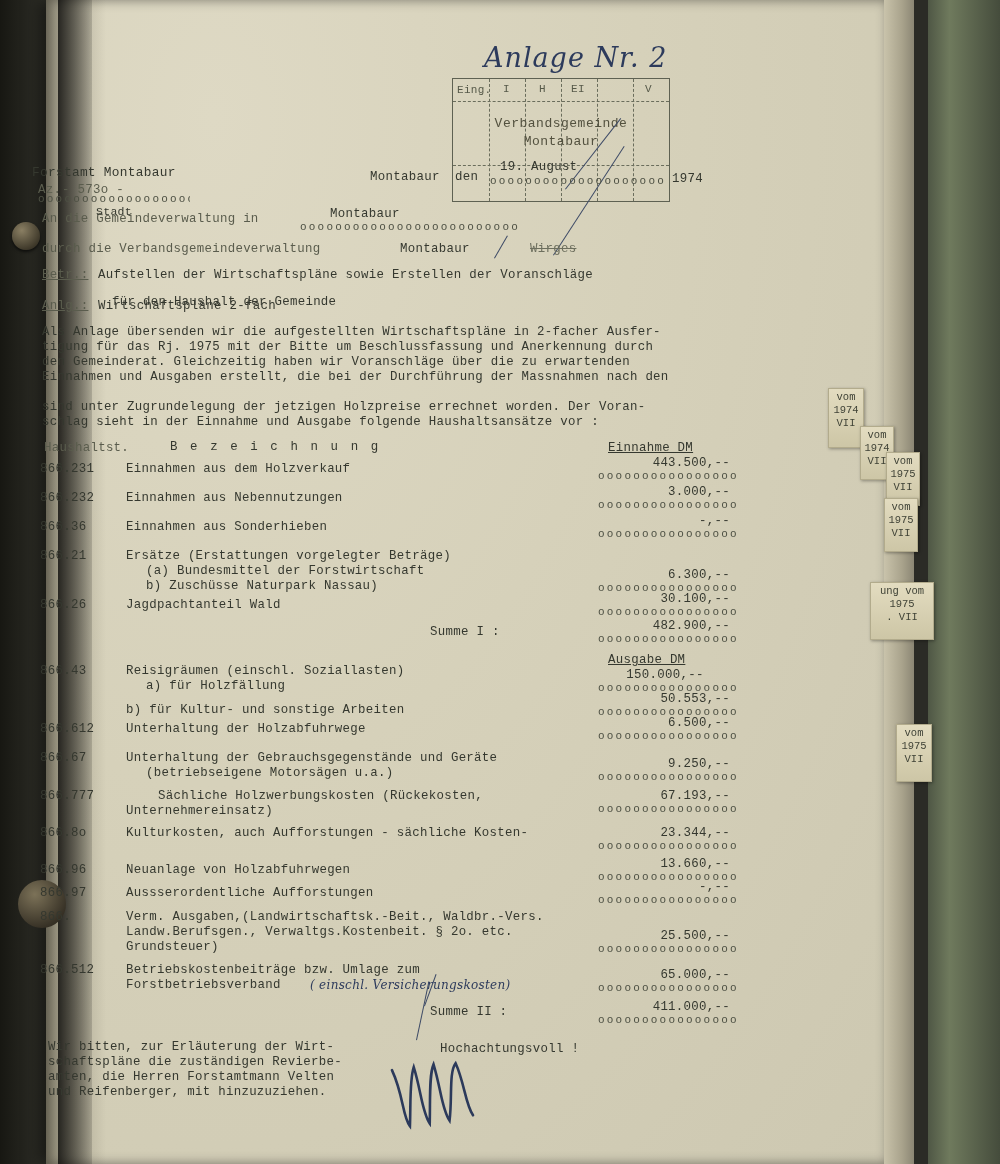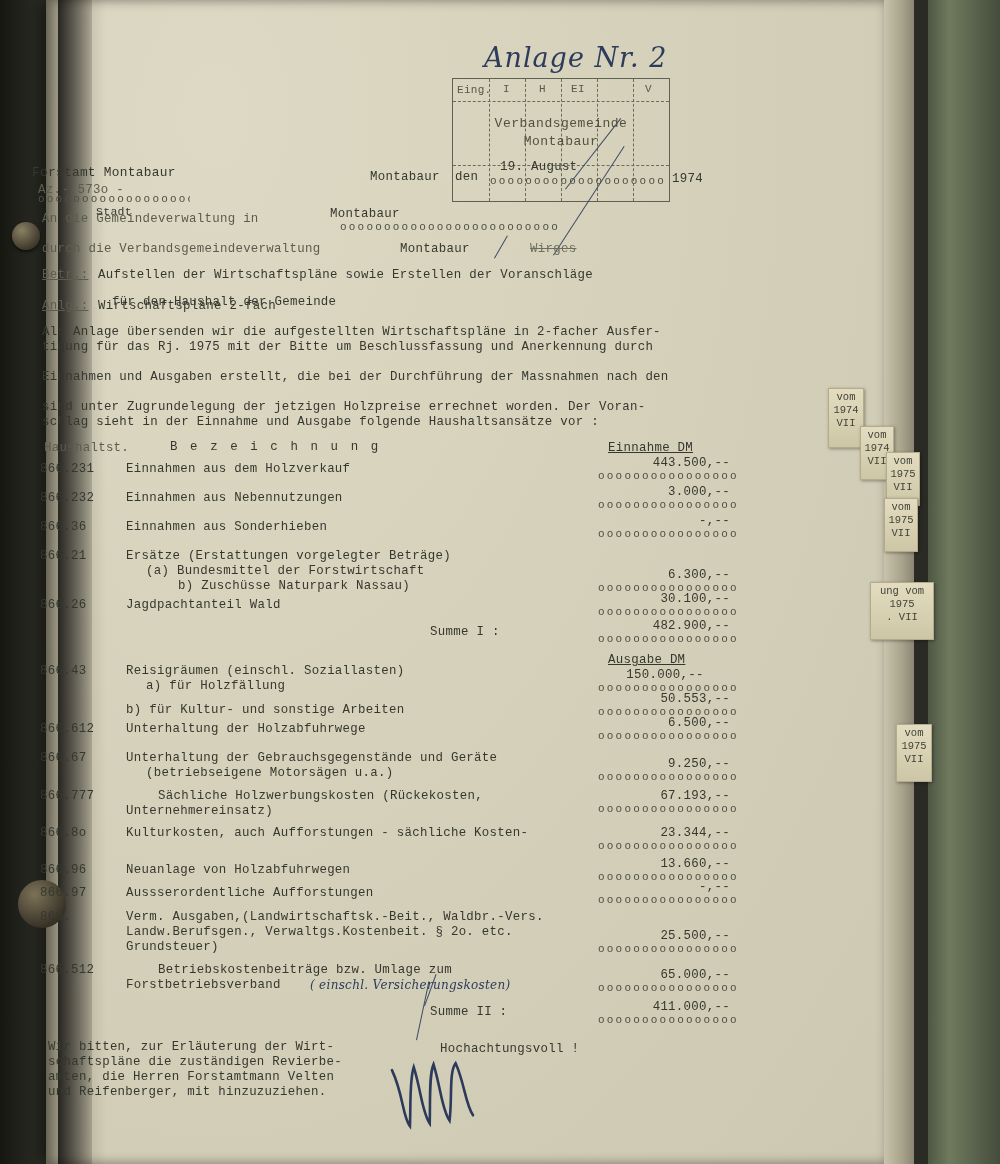--- a/index.html
+++ b/index.html
@@ -161,35 +161,36 @@
 
     <div class="t" style="left:370px;top:170px;">Montabaur</div>
     <div class="t" style="left:455px;top:170px;">den</div>
     <div class="t" style="left:500px;top:160px;">19. August</div>
     <div class="dotline" style="left:490px;top:175px;width:175px;">oooooooooooooooooooo</div>
     <div class="t" style="left:672px;top:172px;">1974</div>
 
     <div class="t faint" style="left:42px;top:212px;">An die Gemeindeverwaltung in</div>
     <div class="t" style="left:96px;top:205px;font-size:11.5px;">Stadt</div>
     <div class="t" style="left:330px;top:207px;">Montabaur</div>
-    <div class="dotline" style="left:300px;top:221px;width:230px;margin-left:40px;">ooooooooooooooooooooooooo</div>
+    <div class="dotline" style="left:300px;top:221px;width:230px;">ooooooooooooooooooooooooo</div>
 
     <div class="t faint" style="left:42px;top:242px;">durch die Verbandsgemeindeverwaltung</div>
     <div class="t" style="left:400px;top:242px;">Montabaur</div>
     <div class="t fainter" style="left:530px;top:242px;text-decoration:line-through;">Wirges</div>
     <div class="slash" style="left:494px;top:258px;width:26px;transform:rotate(-60deg);"></div>
 
     <div class="t faint u" style="left:42px;top:268px;">Betr.:</div>
     <div class="t" style="left:98px;top:268px;">Aufstellen der Wirtschaftspläne sowie Erstellen der Voranschläge</div>
     <div class="t" style="left:112px;top:283px;margin-top:12px;">für den Haushalt der Gemeinde</div>
     <div class="t faint u" style="left:42px;top:299px;">Anlg.:</div>
     <div class="t" style="left:98px;top:299px;">Wirtschaftspläne 2-fach</div>
 
     <div class="t" style="left:42px;top:325px;">Als Anlage übersenden wir die aufgestellten Wirtschaftspläne in 2-facher Ausfer-</div>
     <div class="t" style="left:42px;top:340px;">tigung für das Rj. 1975 mit der Bitte um Beschlussfassung und Anerkennung durch</div>
+    <div class="t" style="left:42px;top:355px;">den Gemeinderat. Gleichzeitig haben wir Voranschläge über die zu erwartenden</div>
     <div class="t" style="left:42px;top:370px;">Einnahmen und Ausgaben erstellt, die bei der Durchführung der Massnahmen nach den</div>
     <div class="t" style="left:42px;top:400px;">sind unter Zugrundelegung der jetzigen Holzpreise errechnet worden. Der Voran-</div>
     <div class="t" style="left:42px;top:415px;">schlag sieht in der Einnahme und Ausgabe folgende Haushaltsansätze vor :</div>
 
     <div class="t faint" style="left:44px;top:441px;">Haushaltst.</div>
     <div class="t sp" style="left:170px;top:440px;">B e z e i c h n u n g</div>
     <div class="t u" style="left:608px;top:441px;">Einnahme DM</div>
 
     <div class="t" style="left:40px;top:462px;">866.231</div>
     <div class="t" style="left:126px;top:462px;">Einnahmen aus dem Holzverkauf</div>
@@ -202,21 +203,21 @@
     <div class="dotline" style="left:598px;top:499px;width:140px;">ooooooooooooooooo</div>
 
     <div class="t" style="left:40px;top:520px;">866.36</div>
     <div class="t" style="left:126px;top:520px;">Einnahmen aus Sonderhieben</div>
     <div class="amount" style="left:600px;top:514px;width:130px;">-,--</div>
     <div class="dotline" style="left:598px;top:528px;width:140px;">ooooooooooooooooo</div>
 
     <div class="t" style="left:40px;top:549px;">866.21</div>
     <div class="t" style="left:126px;top:549px;">Ersätze (Erstattungen vorgelegter Beträge)</div>
     <div class="t" style="left:146px;top:564px;">(a) Bundesmittel der Forstwirtschaft</div>
-    <div class="t" style="left:146px;top:579px;margin-left:32px;">b) Zuschüsse Naturpark Nassau)</div>
+    <div class="t" style="left:146px;top:579px;">b) Zuschüsse Naturpark Nassau)</div>
     <div class="amount" style="left:600px;top:568px;width:130px;">6.300,--</div>
     <div class="dotline" style="left:598px;top:582px;width:140px;">ooooooooooooooooo</div>
 
     <div class="t" style="left:40px;top:598px;">866.26</div>
     <div class="t" style="left:126px;top:598px;">Jagdpachtanteil Wald</div>
     <div class="amount" style="left:600px;top:592px;width:130px;">30.100,--</div>
     <div class="dotline" style="left:598px;top:606px;width:140px;">ooooooooooooooooo</div>
 
     <div class="t" style="left:430px;top:625px;">Summe I :</div>
     <div class="amount" style="left:600px;top:619px;width:130px;">482.900,--</div>
@@ -267,21 +268,21 @@
     <div class="dotline" style="left:598px;top:894px;width:140px;">ooooooooooooooooo</div>
 
     <div class="t" style="left:40px;top:910px;">866.</div>
     <div class="t" style="left:126px;top:910px;">Verm. Ausgaben,(Landwirtschaftsk.-Beit., Waldbr.-Vers.</div>
     <div class="t" style="left:126px;top:925px;">Landw.Berufsgen., Verwaltgs.Kostenbeit. § 2o. etc.</div>
     <div class="t" style="left:126px;top:940px;">Grundsteuer)</div>
     <div class="amount" style="left:600px;top:929px;width:130px;">25.500,--</div>
     <div class="dotline" style="left:598px;top:943px;width:140px;">ooooooooooooooooo</div>
 
     <div class="t" style="left:40px;top:963px;">866.512</div>
-    <div class="t" style="left:126px;top:963px;margin-left:32px;">Betriebskostenbeiträge bzw. Umlage zum</div>
+    <div class="t" style="left:126px;top:963px;">Betriebskostenbeiträge bzw. Umlage zum</div>
     <div class="t" style="left:126px;top:978px;">Forstbetriebsverband</div>
     <div class="t hand hw-small" style="left:310px;top:978px;">( einschl. Versicherungskosten)</div>
     <div class="amount" style="left:600px;top:968px;width:130px;">65.000,--</div>
     <div class="dotline" style="left:598px;top:982px;width:140px;">ooooooooooooooooo</div>
 
     <div class="t" style="left:430px;top:1005px;">Summe II :</div>
     <div class="amount" style="left:600px;top:1000px;width:130px;">411.000,--</div>
     <div class="dotline" style="left:598px;top:1014px;width:140px;">ooooooooooooooooo</div>
 
     <div class="t" style="left:48px;top:1040px;">Wir bitten, zur Erläuterung der Wirt-</div>

